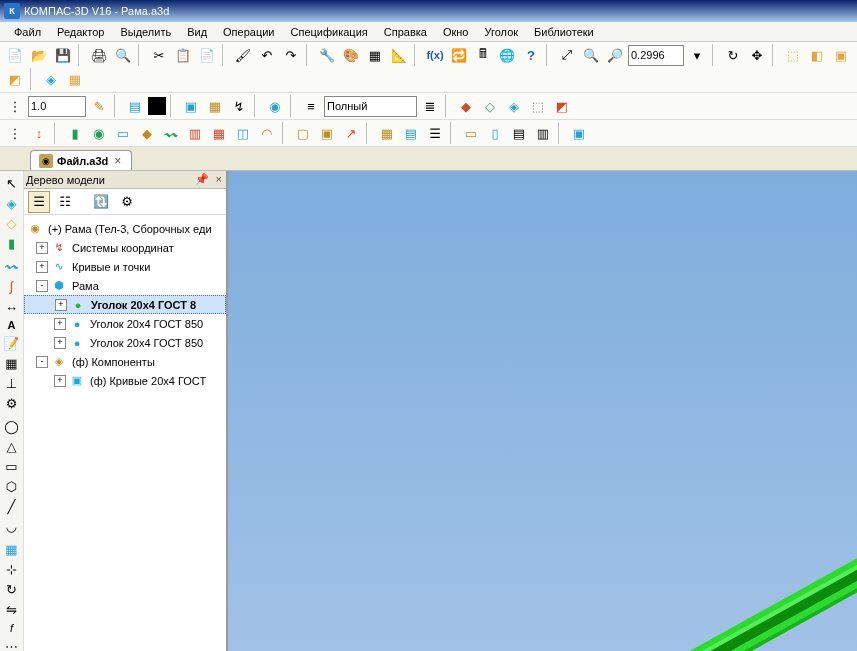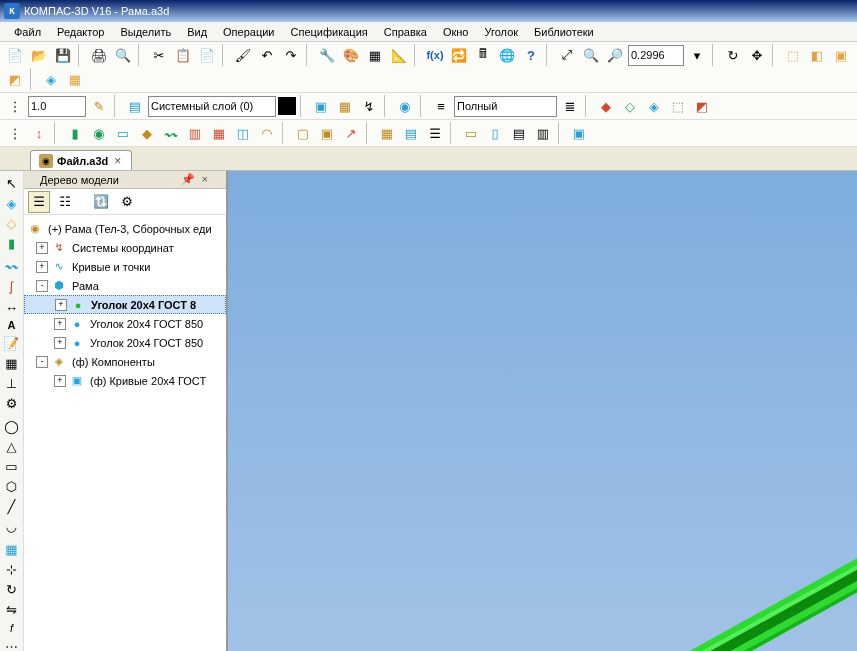--- a/index.html
+++ b/index.html
@@ -21,21 +21,21 @@
 .tabrow { height: 24px; background: #ece9d8; border-bottom: 1px solid #bbb; display: flex; align-items: flex-end; padding-left: 30px; }
 .tab { background: #fff; border: 1px solid #999; border-bottom: none; border-radius: 4px 4px 0 0; padding: 2px 8px; display: flex; align-items: center; gap: 4px; height: 20px; }
 .tab .tabicon { width: 14px; height: 14px; background: #c2a054; border-radius: 2px; display:flex;align-items:center;justify-content:center;font-size:9px;}
 .tab .close { font-size: 12px; color: #555; padding: 0 2px; }
 
 .workspace { flex: 1; display: flex; overflow: hidden; }
 .lefttools { width: 24px; background: #f5f5f2; border-right: 1px solid #ddd; display: flex; flex-direction: column; align-items: center; padding-top: 4px; gap: 3px; }
 .lefttools .ltb { width: 20px; height: 20px; display: flex; align-items: center; justify-content: center; font-size: 13px; cursor: default; border:1px solid transparent;}
 
 .modelpanel { width: 204px; background: #fff; border-right: 2px solid #999; display: flex; flex-direction: column; }
-.panelheader { height: 18px; background: #e8e5d6; border-bottom: 1px solid #bbb; display: flex; align-items: center; padding: 0 16px; justify-content: space-between; }
+.panelheader { height: 18px; background: #e8e5d6; border-bottom: 1px solid #bbb; display: flex; align-items: center; padding: 0 2px; justify-content: space-between; }
 .panelheader .pctrls { display:flex; gap:2px;}
 .panelheader .pc { font-size:11px; color:#555; padding:0 2px; cursor:default;}
 .paneltools { height: 26px; border-bottom: 1px solid #ddd; display: flex; align-items: center; padding-left: 4px; gap: 4px; }
 
 .tree { flex: 1; overflow: hidden; padding: 4px 0; }
 .treerow { display: flex; align-items: center; height: 19px; white-space: nowrap; }
 .treerow.sel { background: #cfe4fb; border:1px dotted #3a76c2;}
 .treerow .toggle { width: 12px; height: 12px; border: 1px solid #888; font-size: 9px; line-height: 9px; text-align: center; margin-right: 4px; background:#fff; cursor:default;}
 .treerow .spacer { display:inline-block; }
 .treerow .ticon { width: 14px; height: 14px; margin-right: 4px; display:flex;align-items:center;justify-content:center; font-size:11px;}
@@ -118,31 +118,30 @@
   <div class="tbtn" style="color:#1aa8e0">◈</div>
   <div class="tbtn" style="color:#e6a23c">▦</div>
 </div>
 
 <div class="toolstrip">
   <div class="tbtn">⋮</div>
   <input class="tcombo" style="width: 58px;" value="1.0">
   <div class="tbtn" style="color:#c48a20">✎</div>
   <div class="tsep"></div>
   <div class="tbtn" style="color:#25a0d8">▤</div>
-  <input class="tcombo" style="width: 128px;" value="Системный слой (0)">
   <div class="tbtn" style="background:#000;width:18px;height:18px"></div>
   <div class="tsep"></div>
   <div class="tbtn" style="color:#25a0d8">▣</div>
   <div class="tbtn" style="color:#c48a20">▦</div>
   <div class="tbtn">↯</div>
   <div class="tsep"></div>
   <div class="tbtn" style="color:#25a0d8">◉</div>
   <div class="tsep"></div>
   <div class="tbtn">≡</div>
-  <input class="tcombo" style="width: 103px;" value="Полный">
+  <input class="tcombo" style="width: 93px;" value="Полный">
   <div class="tbtn">≣</div>
   <div class="tsep"></div>
   <div class="tbtn" style="color:#d24a2e">◆</div>
   <div class="tbtn" style="color:#1aa154">◇</div>
   <div class="tbtn" style="color:#25a0d8">◈</div>
   <div class="tbtn" style="color:#888">⬚</div>
   <div class="tbtn" style="color:#d24a2e">◩</div>
 </div>
 
 <div class="toolstrip">

